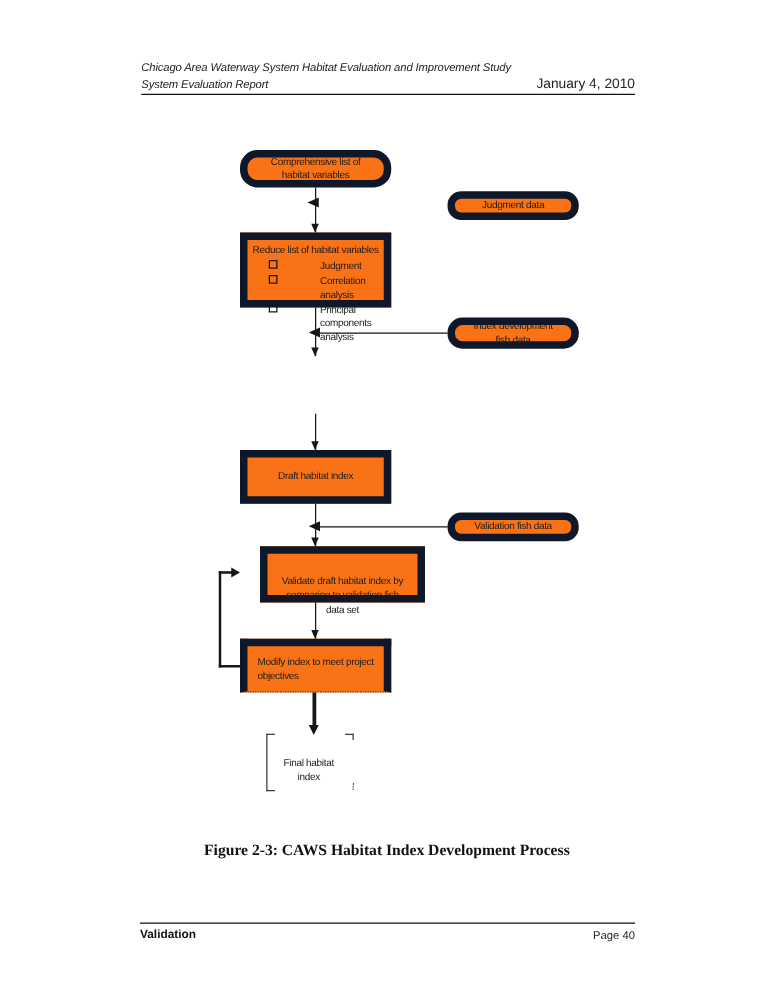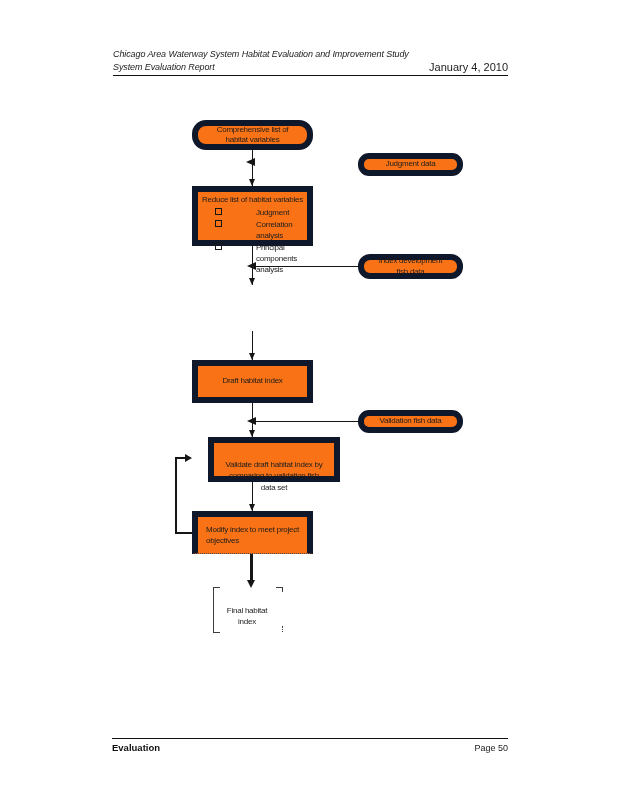--- a/index.html
+++ b/index.html
@@ -147,18 +147,19 @@
   <div class="abs ah-down-big" style="left:247px;top:580px;"></div>
 
   <div class="abs final-bracket-left" style="left:213px;top:587px;width:7px;height:46px;"></div>
   <div class="abs final-corner-tr" style="left:276px;top:587px;width:7px;height:5px;"></div>
   <div class="abs final-dot-br" style="left:281px;top:626px;width:1px;height:6px;"></div>
   <div class="abs final-label" style="left:211px;top:594px;width:72px;">
     <span>Final habitat
 index</span>
   </div>
 
+  <div class="abs caption">Figure 2-3: CAWS Habitat Index Development Process</div>
 
   <div class="abs rule" style="left:112px;top:738px;width:396px;"></div>
-  <div class="abs ftr-company" style="left:112px;top:742px;">Evaluation</div>
-  <div class="abs ftr-page" style="right:111px;top:743px;">Page 50</div>
+  <div class="abs ftr-company" style="left:112px;top:742px;">Validation</div>
+  <div class="abs ftr-page" style="right:111px;top:743px;">Page 40</div>
 
 </div>
 
 </body></html>

